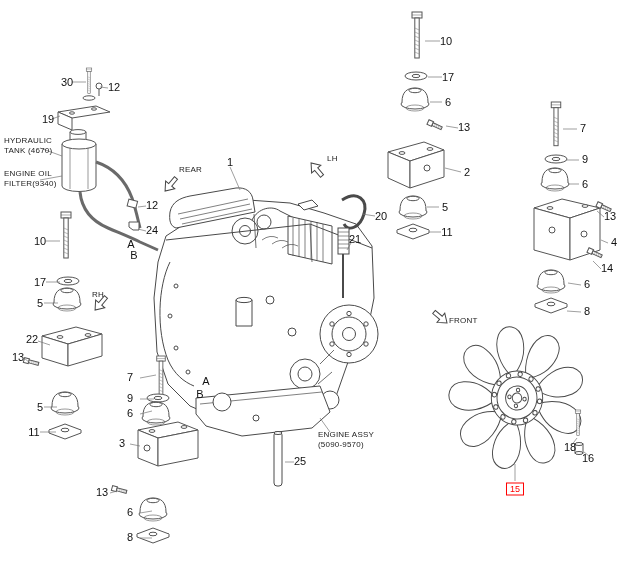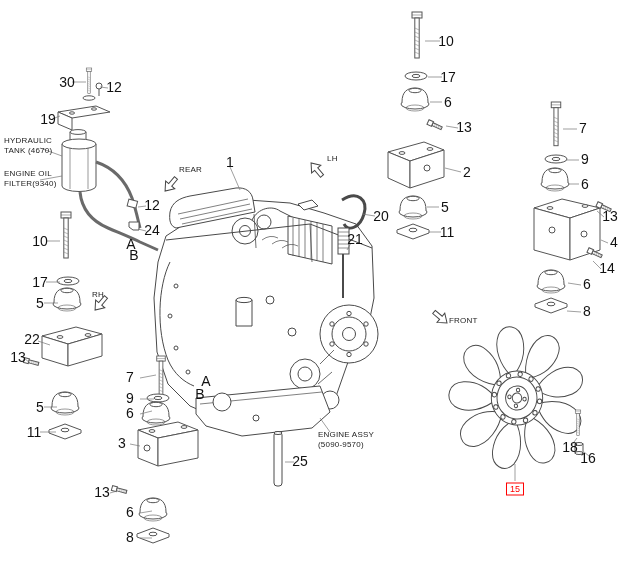--- a/index.html
+++ b/index.html
@@ -8,21 +8,21 @@
     position:relative; width:639px; height:579px; background:#fff;
     overflow:hidden; font-family:"Liberation Sans", sans-serif;
   }
   .stage svg { position:absolute; left:0; top:0; }
   .label {
     position:absolute; font-size:8px; color:#222; line-height:1.2;
     white-space:pre-line; letter-spacing:0.2px;
   }
   .callout {
     position:absolute; transform:translate(-50%,-50%);
-    font-size:14px; color:#111; line-height:1; white-space:nowrap;
+    font-size:11px; color:#111; line-height:1; white-space:nowrap;
   }
   .callout.highlight {
     color:#ff0000; border:1px solid #ff0000; background:#fff;
     padding:1px 3px; font-size:9px;
   }
   .watermark {
     position:absolute; left:320px; top:296px; transform:translate(-50%,-50%);
     font-family:"DejaVu Serif", serif; font-weight:bold;
     font-size:41px; letter-spacing:1px; color:#e8447b; white-space:nowrap;
     text-shadow:

